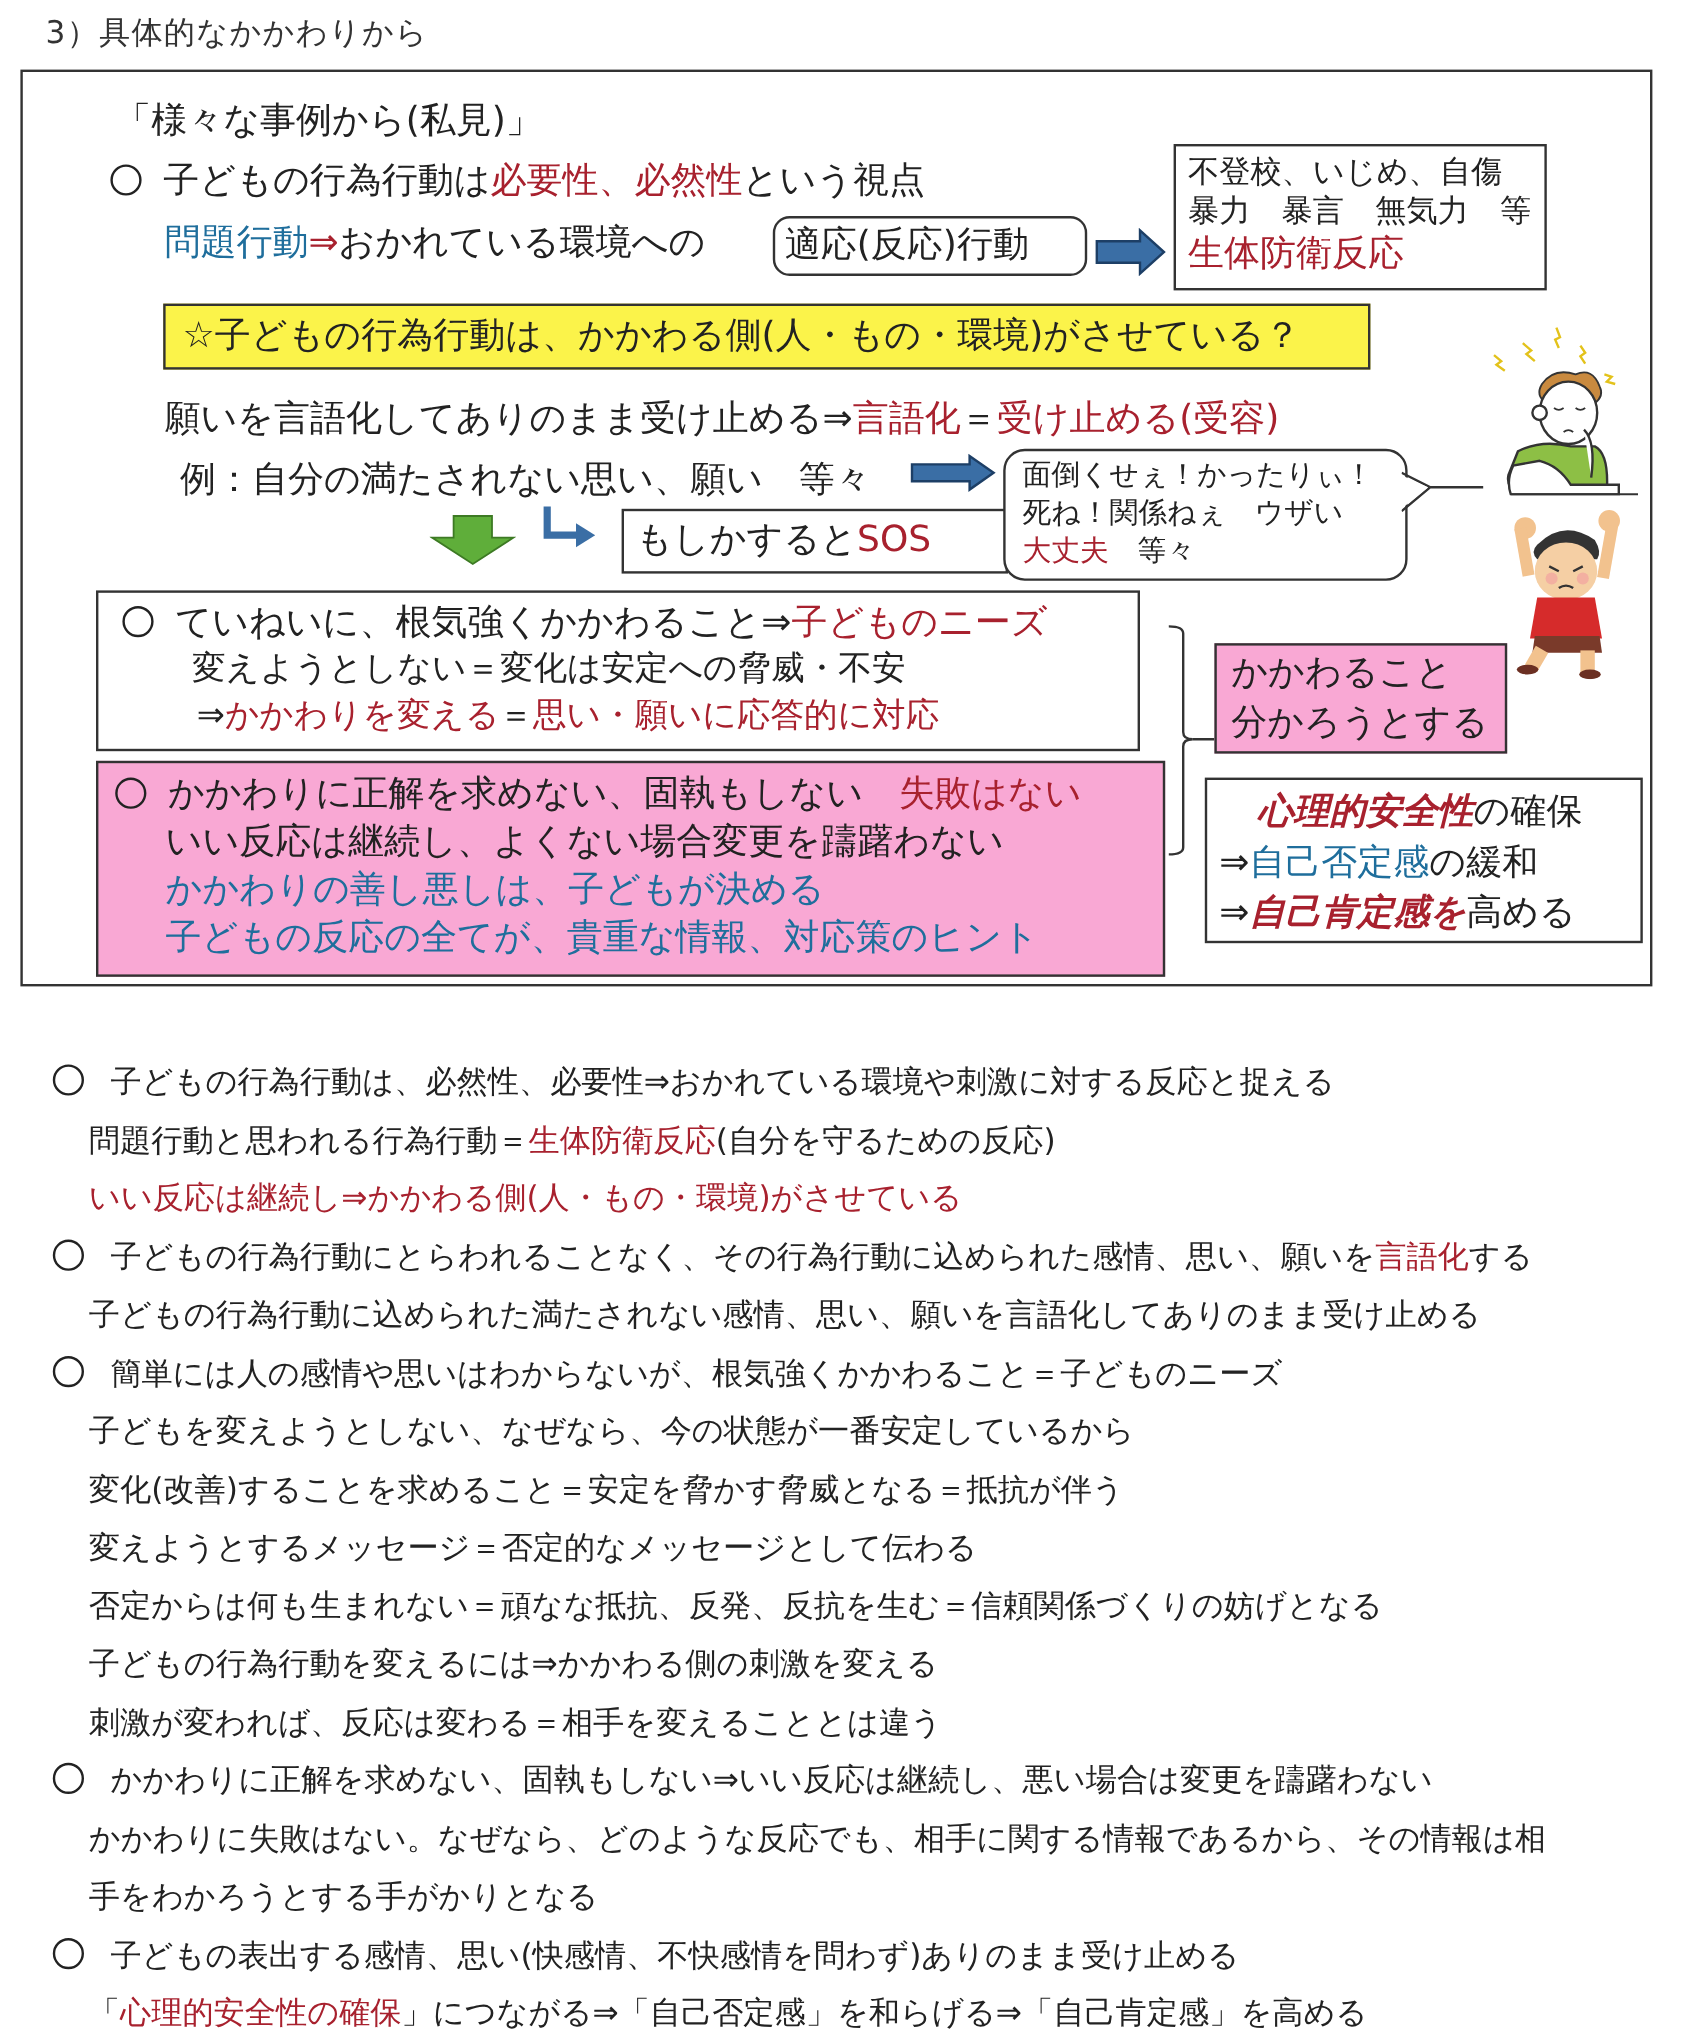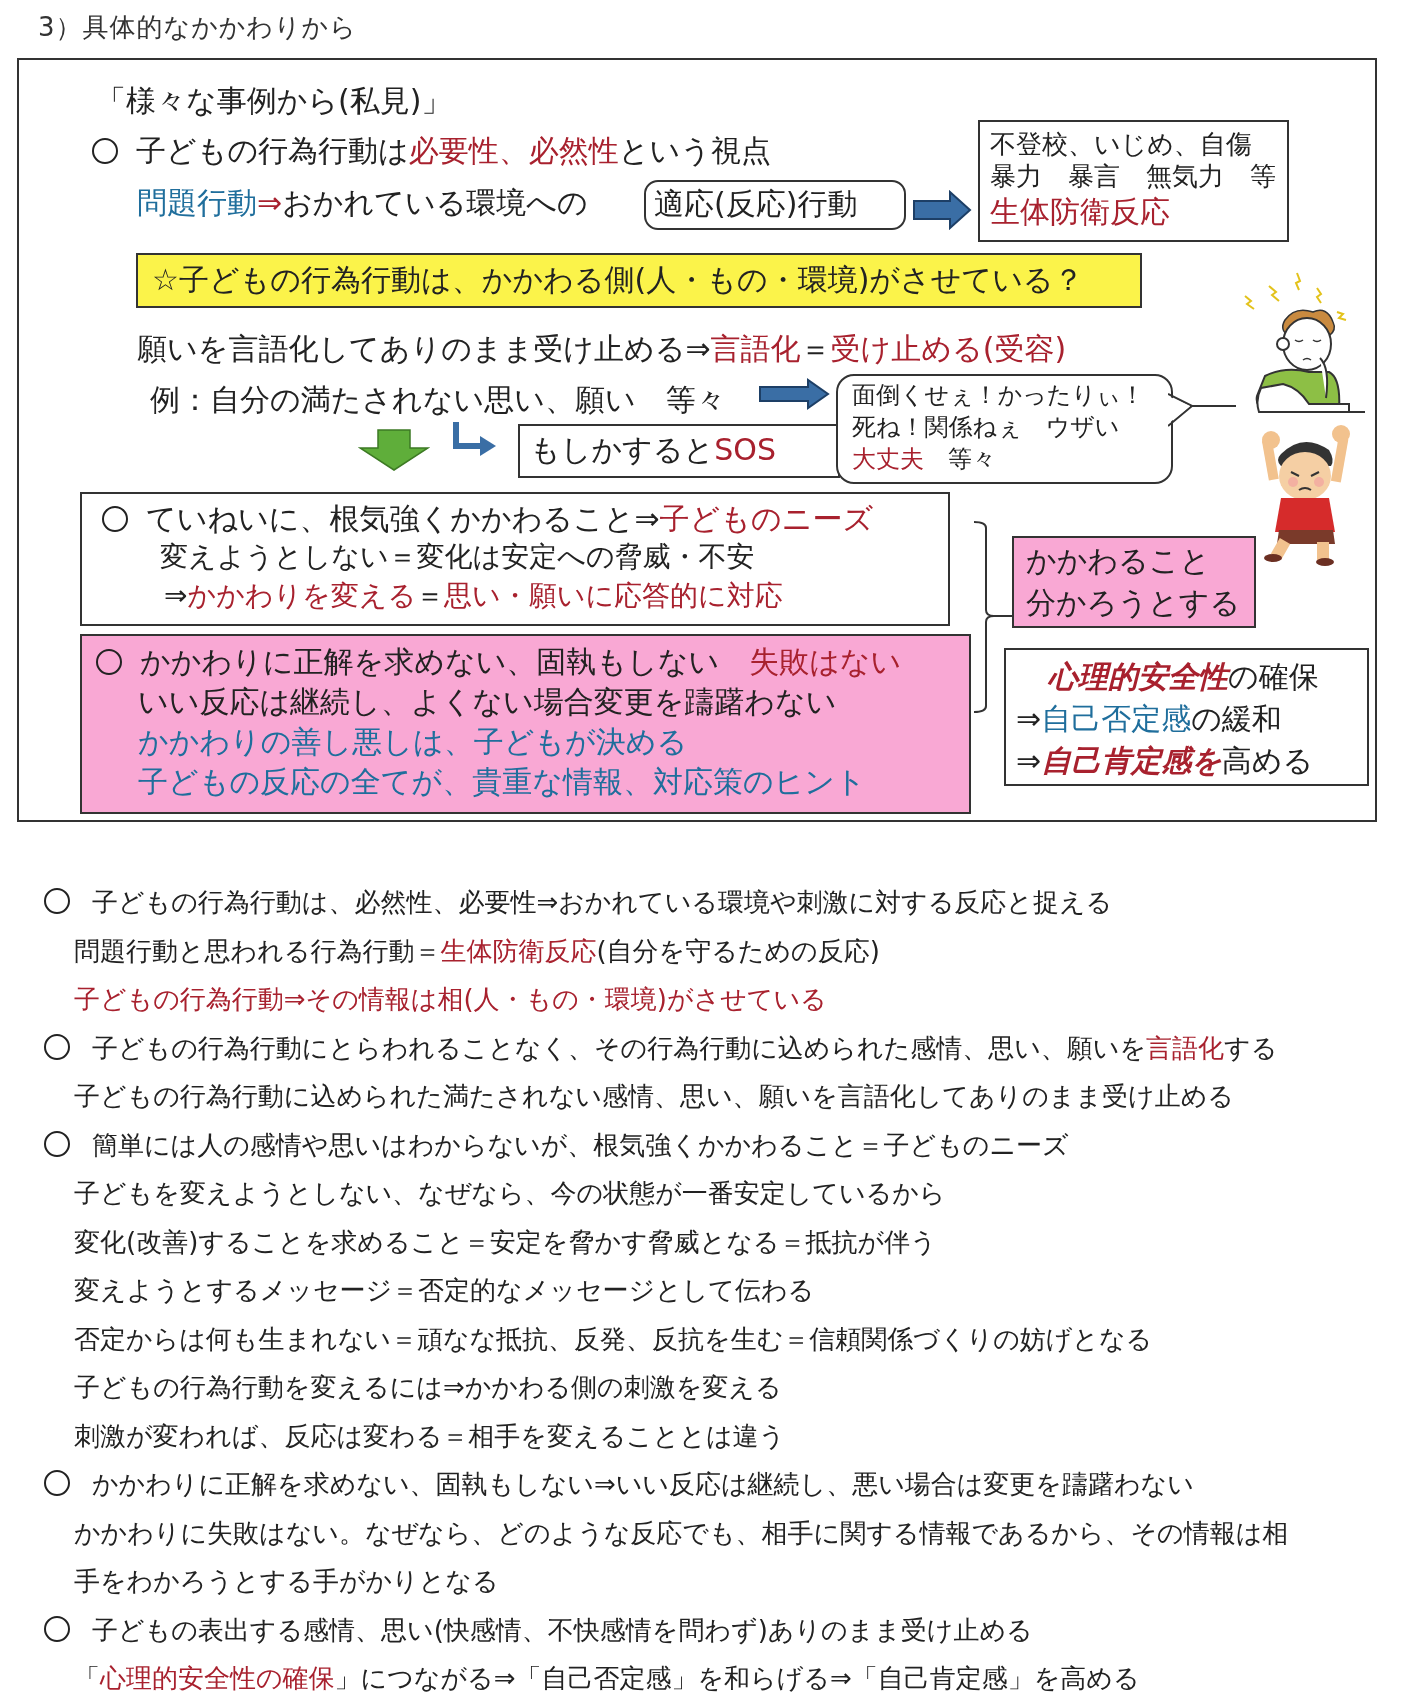--- a/index.html
+++ b/index.html
@@ -144,21 +144,21 @@
 
 <div class="abs box" style="left:1004px;top:648px;width:365px;height:138px;padding:6px 0 0 10px;">
   <div class="t30" style="padding-left:32px;line-height:42px;"><span class="bred">心理的安全性</span><span class="blk">の確保</span></div>
   <div class="t30" style="line-height:42px;"><span class="blk">⇒</span><span class="blue">自己否定感</span><span class="blk">の緩和</span></div>
   <div class="t30" style="line-height:42px;"><span class="blk">⇒</span><span class="bred">自己肯定感を</span><span class="blk">高める</span></div>
 </div>
 
 <div class="abs body-text" style="top:878px;" id="body-container">
     <div class="body-line"><span class="circle" style="margin: 0px 22px 0px 0px;"></span><span class="blk">子どもの行為行動は、必然性、必要性⇒おかれている環境や刺激に対する反応と捉える</span></div>
     <div class="body-line indent"><span class="blk">問題行動と思われる行為行動＝</span><span class="red">生体防衛反応</span><span class="blk">(自分を守るための反応)</span></div>
-    <div class="body-line indent"><span class="red">子どもの行為行動⇒その情報は相(人・もの・環境)がさせている</span></div>
+    <div class="body-line indent"><span class="red">いい反応は継続し⇒かかわる側(人・もの・環境)がさせている</span></div>
     <div class="body-line"><span class="circle" style="margin: 0px 22px 0px 0px;"></span><span class="blk">子どもの行為行動にとらわれることなく、その行為行動に込められた感情、思い、願いを</span><span class="red">言語化</span><span class="blk">する</span></div>
     <div class="body-line indent"><span class="blk">子どもの行為行動に込められた満たされない感情、思い、願いを言語化してありのまま受け止める</span></div>
     <div class="body-line"><span class="circle" style="margin: 0px 22px 0px 0px;"></span><span class="blk">簡単には人の感情や思いはわからないが、根気強くかかわること＝子どものニーズ</span></div>
     <div class="body-line indent"><span class="blk">子どもを変えようとしない、なぜなら、今の状態が一番安定しているから</span></div>
     <div class="body-line indent"><span class="blk">変化(改善)することを求めること＝安定を脅かす脅威となる＝抵抗が伴う</span></div>
     <div class="body-line indent"><span class="blk">変えようとするメッセージ＝否定的なメッセージとして伝わる</span></div>
     <div class="body-line indent"><span class="blk">否定からは何も生まれない＝頑なな抵抗、反発、反抗を生む＝信頼関係づくりの妨げとなる</span></div>
     <div class="body-line indent"><span class="blk">子どもの行為行動を変えるには⇒かかわる側の刺激を変える</span></div>
     <div class="body-line indent"><span class="blk">刺激が変われば、反応は変わる＝相手を変えることとは違う</span></div>
     <div class="body-line"><span class="circle" style="margin: 0px 22px 0px 0px;"></span><span class="blk">かかわりに正解を求めない、固執もしない⇒いい反応は継続し、悪い場合は変更を躊躇わない</span></div>

